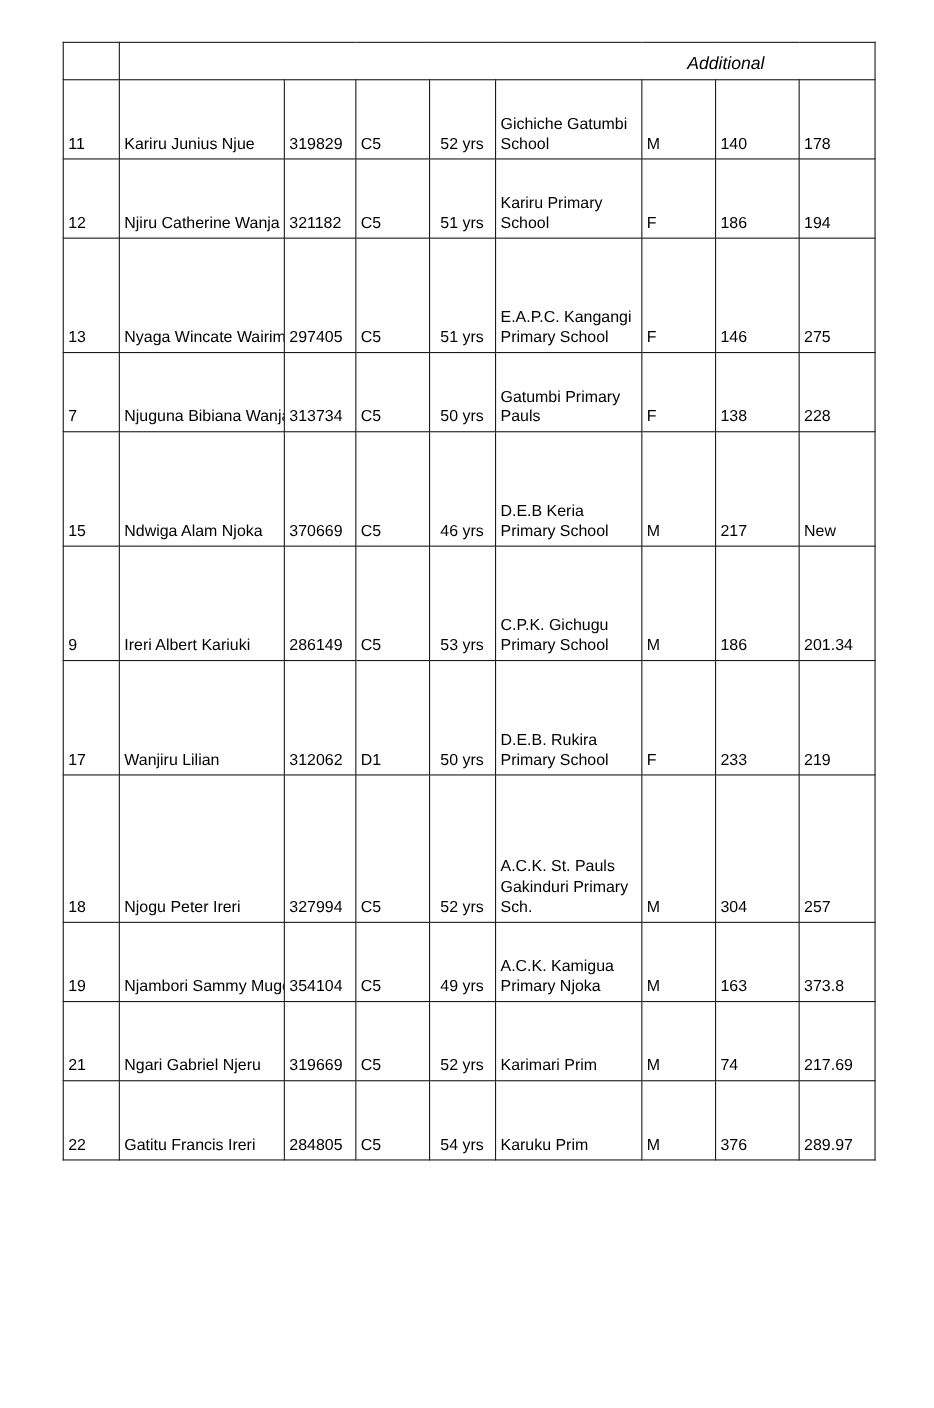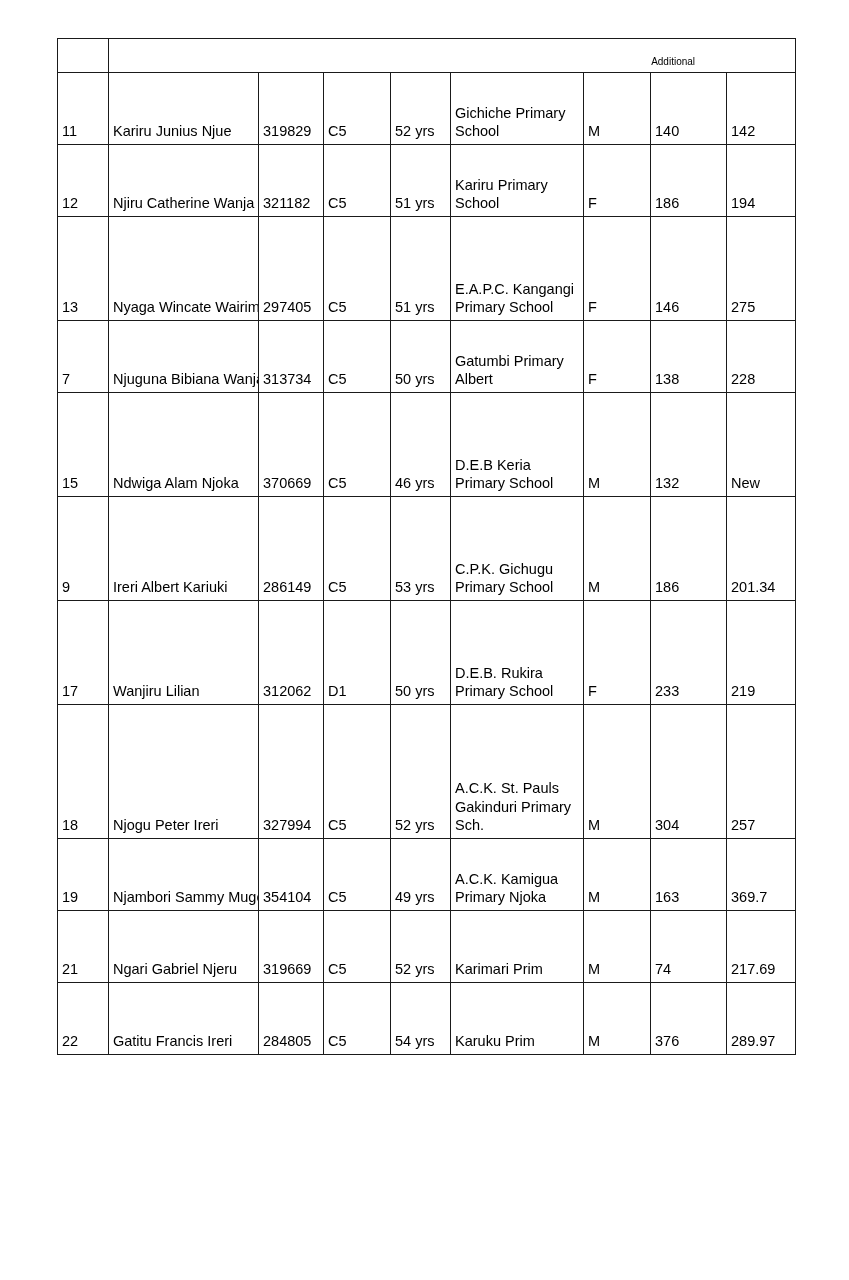--- a/index.html
+++ b/index.html
@@ -44,41 +44,42 @@
     background: #ffffff;
   }
 
   
   #roster-table td.school {
     white-space: normal;
     word-break: normal;
   }
 
   #roster-table td.age {
-    text-align: left;
+    text-align: center;
     padding-right: 5px;
   }
 
   
   tr.header-row td {
     border-top: 1px solid #8e8e8e;
     height: 30px;
     vertical-align: bottom;
     padding-bottom: 2px;
   }
   td.header-blank {
     border-right: 1px solid #1a1a1a;
     border-left: 1px solid #1a1a1a;
   }
   td.header-additional {
     border-left: 1px solid #1a1a1a;
     border-right: 1px solid #ffffff;
     text-align: center;
-    font-size: 10px;
+    font-size: 16px;
     padding-right: 0;
+    font-style: italic;
   }
   .additional-inner {
     display: block;
     width: 100%;
     text-align: right;
     padding-right: 96px;
     box-sizing: border-box;
   }
 
   
@@ -115,24 +116,24 @@
         <td class="header-additional" colspan="8">
           <span class="additional-inner">Additional</span>
         </td>
       </tr>
     <tr style="height: 72px;">
           <td>11</td>
           <td>Kariru Junius Njue</td>
           <td>319829</td>
           <td>C5</td>
           <td class="age">52 yrs</td>
-          <td class="school">Gichiche Primary School</td>
+          <td class="school">Gichiche Gatumbi School</td>
           <td>M</td>
           <td>140</td>
-          <td>142</td>
+          <td>178</td>
         </tr>
         <tr style="height: 72px;">
           <td>12</td>
           <td>Njiru Catherine Wanja</td>
           <td>321182</td>
           <td>C5</td>
           <td class="age">51 yrs</td>
           <td class="school">Kariru Primary School</td>
           <td>F</td>
           <td>186</td>
@@ -148,34 +149,34 @@
           <td>F</td>
           <td>146</td>
           <td>275</td>
         </tr>
         <tr style="height: 72px;">
           <td>7</td>
           <td>Njuguna Bibiana Wanja</td>
           <td>313734</td>
           <td>C5</td>
           <td class="age">50 yrs</td>
-          <td class="school">Gatumbi Primary Albert</td>
+          <td class="school">Gatumbi Primary Pauls</td>
           <td>F</td>
           <td>138</td>
           <td>228</td>
         </tr>
         <tr style="height: 104px;">
           <td>15</td>
           <td>Ndwiga Alam Njoka</td>
           <td>370669</td>
           <td>C5</td>
           <td class="age">46 yrs</td>
           <td class="school">D.E.B Keria Primary School</td>
           <td>M</td>
-          <td>132</td>
+          <td>217</td>
           <td>New</td>
         </tr>
         <tr style="height: 104px;">
           <td>9</td>
           <td>Ireri Albert Kariuki</td>
           <td>286149</td>
           <td>C5</td>
           <td class="age">53 yrs</td>
           <td class="school">C.P.K. Gichugu Primary School</td>
           <td>M</td>
@@ -206,21 +207,21 @@
         </tr>
         <tr style="height: 72px;">
           <td>19</td>
           <td>Njambori Sammy Mugo</td>
           <td>354104</td>
           <td>C5</td>
           <td class="age">49 yrs</td>
           <td class="school">A.C.K. Kamigua Primary Njoka</td>
           <td>M</td>
           <td>163</td>
-          <td>369.7</td>
+          <td>373.8</td>
         </tr>
         <tr style="height: 72px;">
           <td>21</td>
           <td>Ngari Gabriel Njeru</td>
           <td>319669</td>
           <td>C5</td>
           <td class="age">52 yrs</td>
           <td class="school">Karimari Prim</td>
           <td>M</td>
           <td>74</td>

